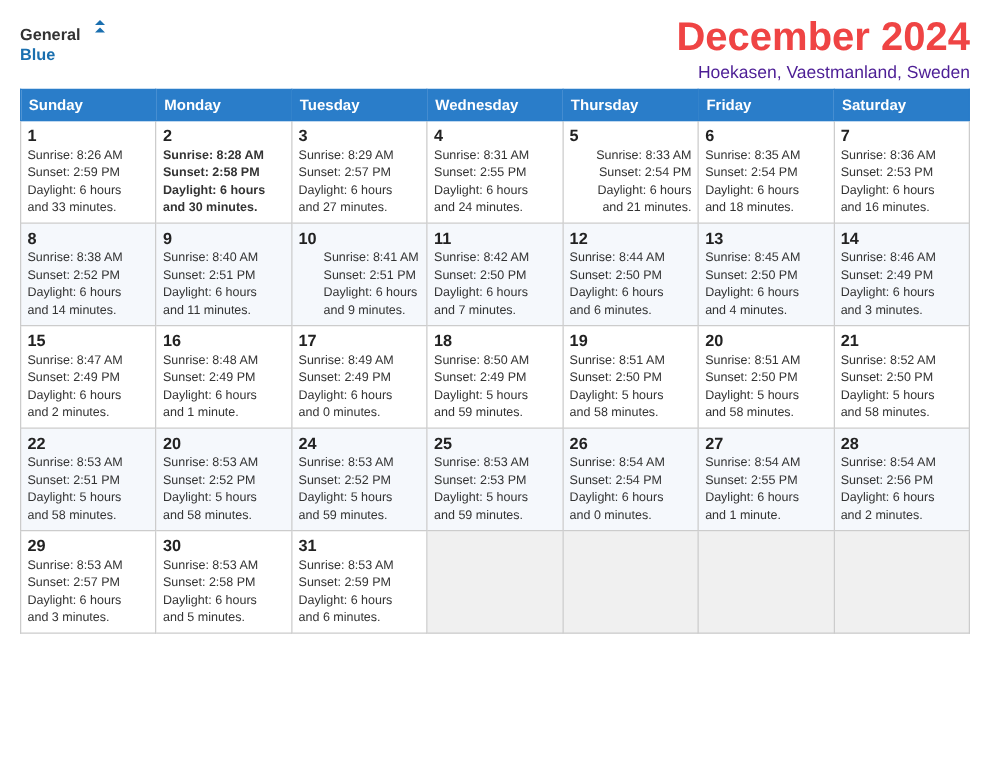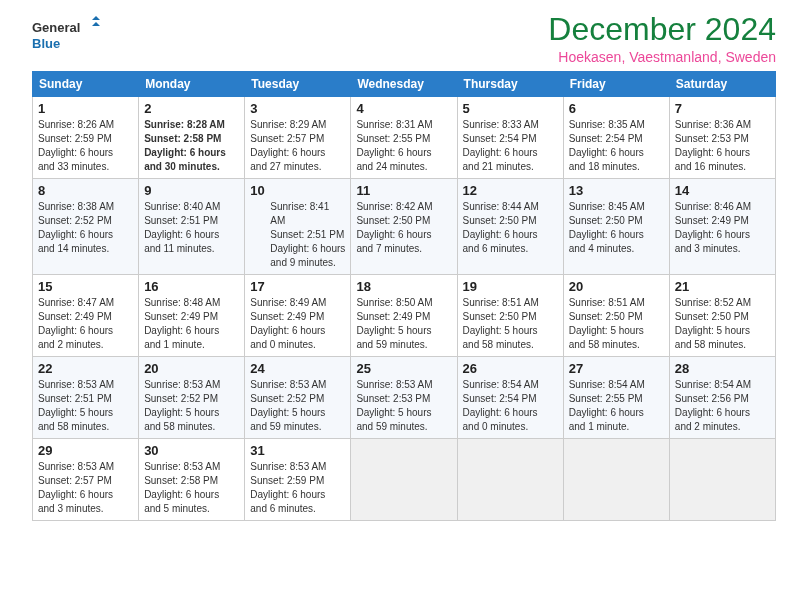--- a/index.html
+++ b/index.html
@@ -5,45 +5,45 @@
     * { box-sizing: border-box; margin: 0; padding: 0; }
     body {
       font-family: Arial, sans-serif;
       background: #fff;
       width: 792px;
       height: 612px;
       overflow: hidden;
     }
     .page {
       width: 792px;
-      padding: 12px 16px 8px 32px;
+      padding: 12px 16px 8px 16px;
     }
     .header-row {
       display: flex;
       align-items: flex-start;
       justify-content: space-between;
       margin-bottom: 6px;
     }
     .logo {
       display: flex;
       align-items: center;
       margin-top: 4px;
     }
     .title-area {
       text-align: right;
     }
     .month-title {
       font-size: 32px;
-      font-weight: normal;
-      color: #15803d;
+      font-weight: bold;
+      color: #ef4444;
       line-height: 1.1;
     }
     .location {
       font-size: 14px;
-      color: #ec4899;
+      color: #4c1d95;
       margin-top: 2px;
     }
     .calendar {
       width: 100%;
       border-collapse: collapse;
       font-size: 10.5px;
     }
     .calendar th {
       background-color: #2a7dc9;
       color: #ffffff;
@@ -139,21 +139,21 @@
           </td>
           <td>
             <span class="day-number">4</span>
             <div class="day-info" style="white-space: pre-line;">Sunrise: 8:31 AM
 Sunset: 2:55 PM
 Daylight: 6 hours
 and 24 minutes.</div>
           </td>
           <td>
             <span class="day-number">5</span>
-            <div class="day-info" style="white-space: pre-line;">Sunrise: 8:33 AM
+            <div class="day-info" style="white-space: pre-line; text-align: right;">Sunrise: 8:33 AM
 Sunset: 2:54 PM
 Daylight: 6 hours
 and 21 minutes.</div>
           </td>
           <td>
             <span class="day-number">6</span>
             <div class="day-info" style="white-space: pre-line;">Sunrise: 8:35 AM
 Sunset: 2:54 PM
 Daylight: 6 hours
 and 18 minutes.</div>

